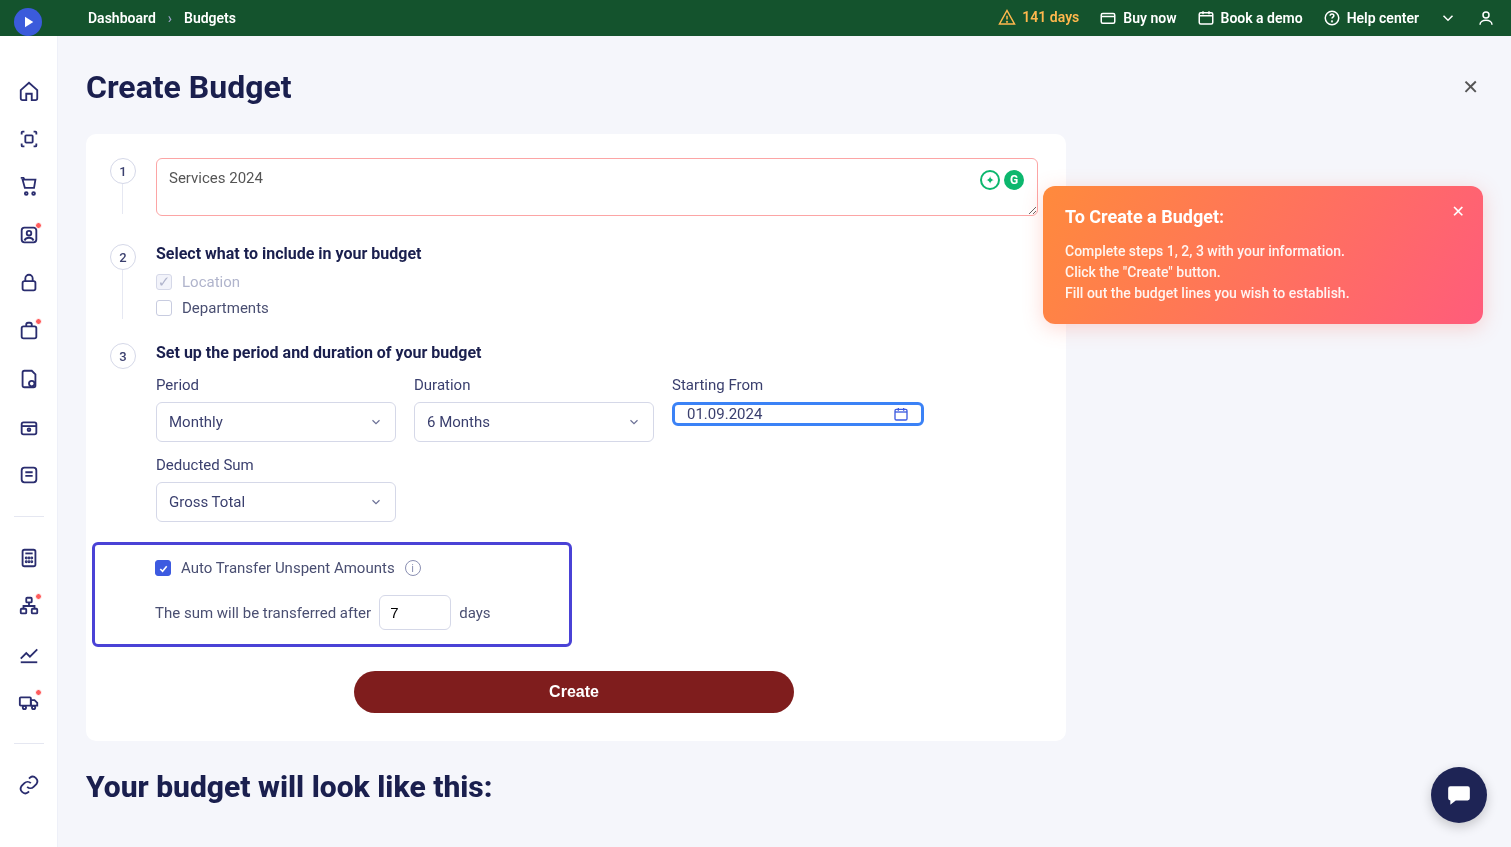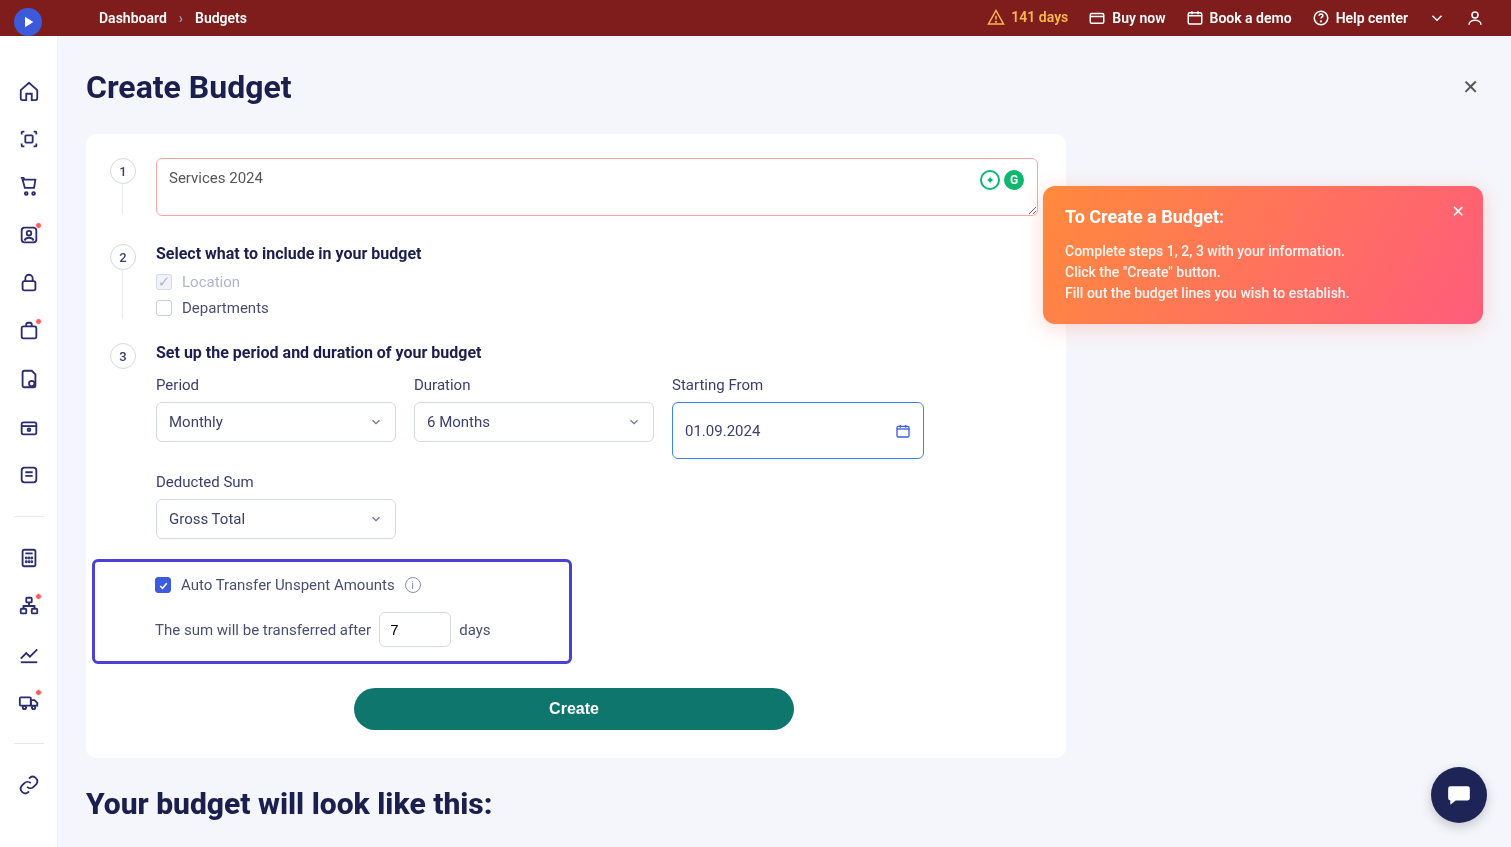--- a/index.html
+++ b/index.html
@@ -1,18 +1,18 @@
 <!DOCTYPE html>
 <html><head>
 <meta charset="utf-8">
 <style>
 * { box-sizing: border-box; margin: 0; padding: 0; }
 body { font-family: -apple-system, BlinkMacSystemFont, "Segoe UI", Roboto, sans-serif; background: #f5f6fb; width: 1511px; height: 847px; overflow: hidden; }
 
-.top-bar { height: 36px; background: #7f1d1d; display: flex; align-items: center; padding: 0 27px; color: white; font-size: 14px; gap: 10px; position: relative; }
+.top-bar { height: 36px; background: #14532d; display: flex; align-items: center; padding: 0 16px; color: white; font-size: 14px; gap: 10px; position: relative; }
 .top-bar .logo { width: 28px; height: 28px; border-radius: 50%; background: #3b5bdb; display:flex; align-items:center; justify-content:center; position:absolute; left:14px; top:8px;}
 .breadcrumb { display: flex; gap: 12px; align-items: center; padding-left: 72px; font-weight: 600;}
 .breadcrumb .sep { color: #9aa0c6; }
 .top-right { margin-left: auto; display: flex; align-items: center; gap: 20px; }
 .trial { color: #ffb84d; display: flex; align-items: flex-start; gap: 6px; font-weight: 600;}
 .top-action { display: flex; align-items: center; gap: 6px; font-weight: 600; cursor: pointer; }
 .top-icon-btn { width: 18px; height: 18px; cursor: pointer; }
 
 .layout { display: flex; height: calc(100% - 36px); }
 .sidebar { width: 58px; background: #fff; display: flex; flex-direction: column; align-items: center; padding-top: 44px; gap: 26px; border-right: 1px solid #eef0f8; }
@@ -43,30 +43,30 @@
 .cb.checked { background: #3d5ae0; border-color: #3d5ae0; color: #fff; }
 .cb.disabled { background: #f2f3fa; border-color: #d5d8e8; color: #b0b4cc; cursor: default;}
 .cb-label { color: #4a4f72; }
 .cb-label.disabled { color: #b0b4cc; }
 
 .field-group { display: flex; gap: 18px; margin-top: 14px; flex-wrap: wrap; }
 .field { display: flex; flex-direction: column; gap: 8px; }
 .field-label { font-size: 15px; color: #3a3f6e; }
 .select { border: 1px solid #d5d8e8; border-radius: 6px; padding: 0 36px 0 12px; font-size: 15px; color: #3a3f6e; height: 40px; display: flex; align-items: center; justify-content: space-between; position: relative; cursor: pointer; background: #fff;}
 .select.sm { width: 240px; }
-.date-input { border: 1px solid #3b82f6; border-radius: 6px; padding: 0 40px 0 12px; font-size: 15px; color: #3a3f6e; height: 57px; display: flex; align-items: center; width: 252px; position: relative; cursor: pointer; }
+.date-input { border: 3px solid #3b82f6; border-radius: 6px; padding: 0 40px 0 12px; font-size: 15px; color: #3a3f6e; height: 24px; display: flex; align-items: center; width: 252px; position: relative; cursor: pointer; }
 .chevron { position: absolute; right: 12px; top: 50%; transform: translateY(-50%); color: #6b7096; }
 .cal-icon { position: absolute; right: 12px; top: 50%; transform: translateY(-50%); color: #3d5ae0; }
 
 .highlight-box { border: 3px solid #4a42d6; border-radius: 6px; padding: 14px 60px 14px 60px; margin-top: 20px; margin-left: -64px; width: 480px; }
 .transfer-line { display: flex; align-items: center; gap: 8px; font-size: 15px; color: #4a4f72; margin-top: 18px; }
 .days-input { width: 72px; border: 1px solid #d5d8e8; border-radius: 6px; padding: 8px 10px; font-size: 15px; text-align: left; }
 .info-icon { width: 16px; height: 16px; border: 1.5px solid currentColor; border-radius: 50%; display: inline-flex; align-items: center; justify-content: center; font-size: 11px; }
 
-.create-btn { display: block; margin: 24px auto 0; width: 440px; height: 42px; background: #0f766e; color: #fff; border: none; border-radius: 22px; font-size: 16px; font-weight: 600; cursor: pointer; }
+.create-btn { display: block; margin: 24px auto 0; width: 440px; height: 42px; background: #7f1d1d; color: #fff; border: none; border-radius: 22px; font-size: 16px; font-weight: 600; cursor: pointer; }
 
 .preview-title { font-size: 30px; font-weight: 800; color: #1a1f4e; margin-top: 28px; }
 
 .tip-panel { position: absolute; top: 150px; right: 28px; width: 440px; background: linear-gradient(120deg, #ff8a3c, #ff5c7b); color: #fff; border-radius: 12px; padding: 20px 22px; box-shadow: 0 4px 20px rgba(255,100,80,0.25); }
 .tip-title { font-size: 18px; font-weight: 700; margin-bottom: 14px; }
 .tip-close { position: absolute; top: 16px; right: 18px; font-size: 16px; cursor: pointer; color: #fff; }
 .tip-line { font-size: 14px; line-height: 1.5; opacity: 0.92; font-weight: 500; }
 
 .chat-bubble { position: fixed; bottom: 24px; right: 24px; width: 56px; height: 56px; background: #1e2455; border-radius: 50%; display: flex; align-items: center; justify-content: center; color: #fff; cursor: pointer; box-shadow: 0 4px 12px rgba(0,0,0,0.2); }
 

